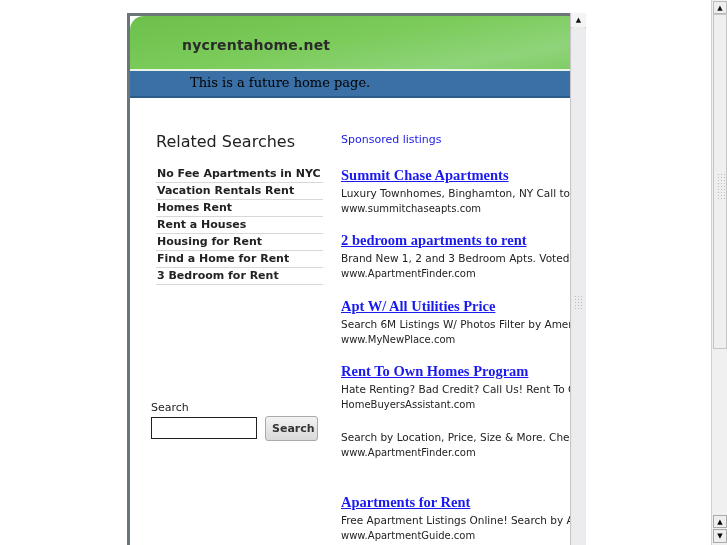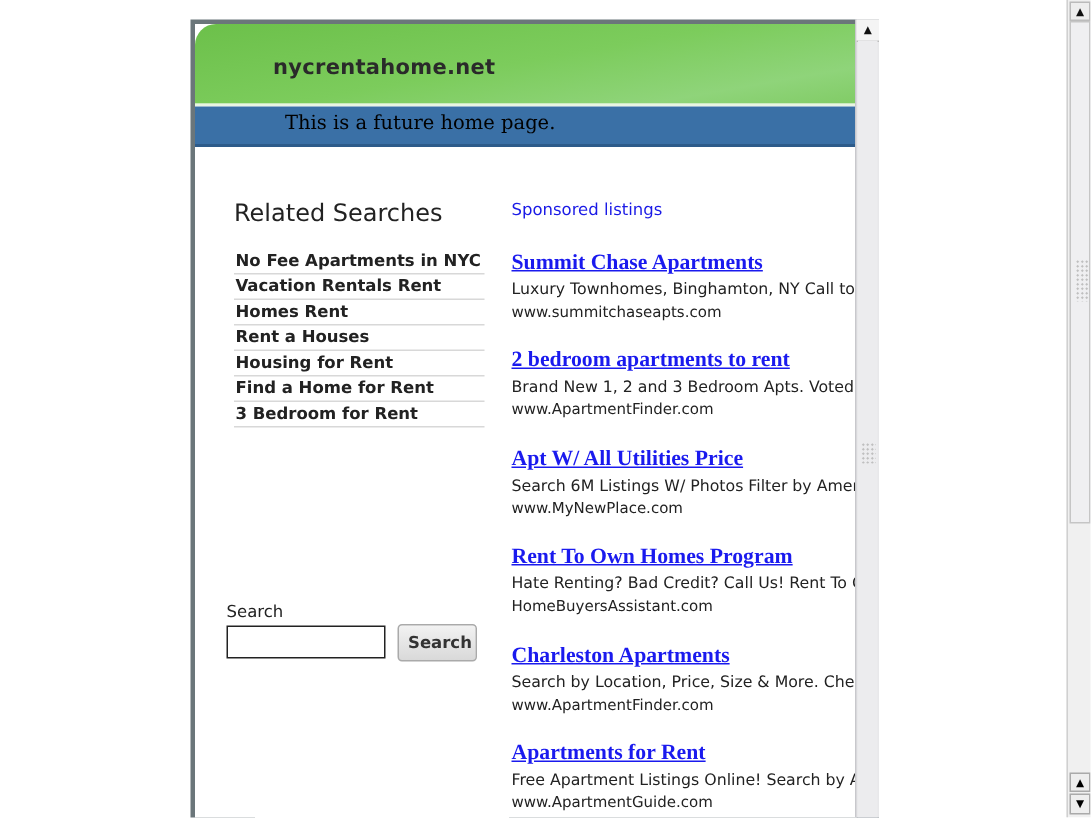--- a/index.html
+++ b/index.html
@@ -77,21 +77,20 @@
       <span class="ad-title">Apt W/ All Utilities Price</span>
       <div class="ad-desc">Search 6M Listings W/ Photos Filter by Ameniti</div>
       <div class="ad-url">www.MyNewPlace.com</div>
     </div>
     <div class="ad" style="top:346px">
       <span class="ad-title">Rent To Own Homes Program</span>
       <div class="ad-desc">Hate Renting? Bad Credit? Call Us! Rent To Ow</div>
       <div class="ad-url">HomeBuyersAssistant.com</div>
     </div>
     <div class="ad" style="top:412px">
-      <span class="ad-title">Charleston Apartments</span>
       <div class="ad-desc">Search by Location, Price, Size &amp; More. Check</div>
       <div class="ad-url">www.ApartmentFinder.com</div>
     </div>
     <div class="ad" style="top:477px">
       <span class="ad-title">Apartments for Rent</span>
       <div class="ad-desc">Free Apartment Listings Online! Search by Area</div>
       <div class="ad-url">www.ApartmentGuide.com</div>
     </div>
   </div>
 </div>

